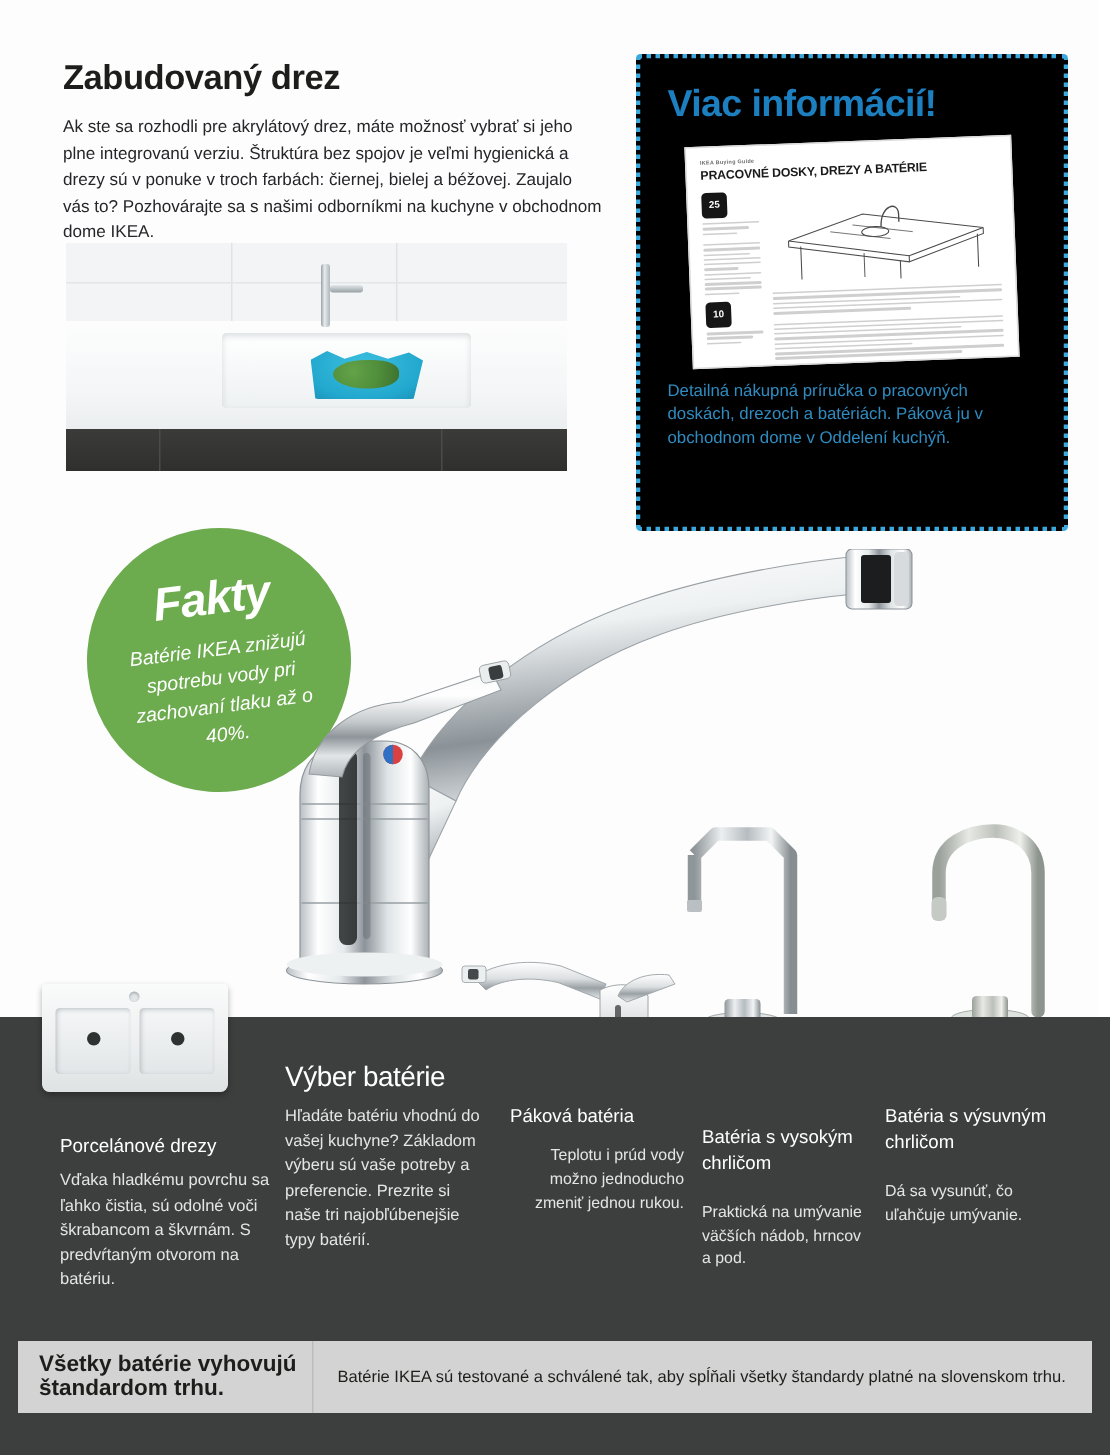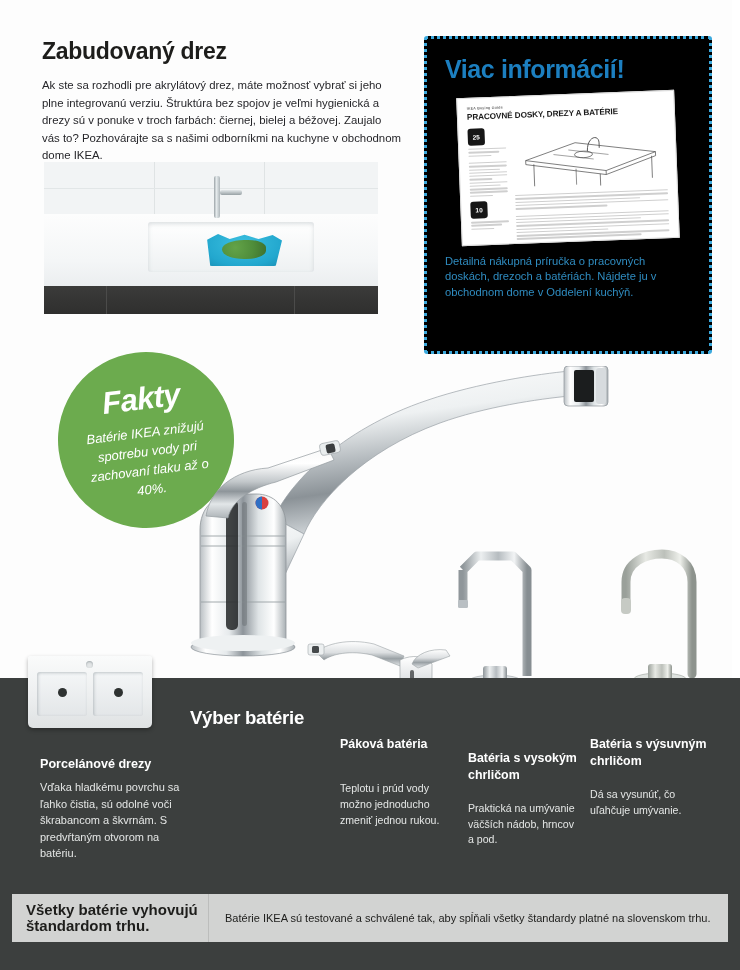--- a/index.html
+++ b/index.html
@@ -230,39 +230,39 @@
   .sink-thumb .drain.l { left: 30px; }
   .sink-thumb .drain.r { left: 86px; }
   .sink-thumb .hole {
     position:absolute; left:58px; top:5px; width:7px; height:7px;
     border-radius:50%; background:#e3e6e7;
     box-shadow: inset 0 1px 2px rgba(120,130,135,.6);
   }
 
   .col { position: absolute; color:#ffffff; }
   .col-h {
-    font-weight: bold;
+    font-weight: normal;
     color: #ffffff;
     margin-bottom: 6px;
   }
   .col-b {
     color: #e4e6e5;
   }
 
   .col-porcelan { left: 40px; top: 78px; width: 150px; }
   .col-porcelan .col-h { font-size: 12.6px; line-height: 17px; }
   .col-porcelan .col-b { font-size: 11px; line-height: 16.6px; }
 
   .col-vyber { left: 190px; top: 28px; width: 136px; }
   .col-vyber .col-h { font-size: 18.6px; line-height: 23px; letter-spacing:-0.3px; margin-bottom:7px;}
   .col-vyber .col-b { font-size: 11px; line-height: 16.6px; }
 
   .col-pakova { left: 340px; top: 58px; width: 116px; }
   .col-pakova .col-h { font-size: 12.4px; line-height: 17px; }
-  .col-pakova .col-b { font-size: 10.6px; line-height: 15.8px; margin-top:28px;}
+  .col-pakova .col-b { font-size: 10.6px; line-height: 15.8px; margin-top:10px;text-align:right;}
 
   .col-vysoky { left: 468px; top: 72px; width: 110px; }
   .col-vysoky .col-h { font-size: 12.4px; line-height: 17.4px; }
   .col-vysoky .col-b { font-size: 10.6px; line-height: 15.8px; margin-top:16px;}
 
   .col-vysuvny { left: 590px; top: 58px; width: 124px; }
   .col-vysuvny .col-h { font-size: 12.4px; line-height: 17.4px; }
   .col-vysuvny .col-b { font-size: 10.6px; line-height: 15.8px; margin-top:16px;}
 
   
@@ -380,21 +380,21 @@
             <div class="bl l"></div>
               <div class="bl l"></div>
               <div class="bl s"></div>
             <div class="bl l"></div>
               <div class="bl m"></div>
           </div>
         </div>
       </div>
     </div>
 
-    <div class="infobox-caption">Detailná nákupná príručka o pracovných doskách, drezoch a batériách. Nájdete ju v obchodnom dome v Oddelení kuchýň.</div>
+    <div class="infobox-caption">Detailná nákupná príručka o pracovných doskách, drezoch a batériách. Páková ju v obchodnom dome v Oddelení kuchýň.</div>
   </div>
 
   <div class="fakty">
     <div class="fakty-title">Fakty</div>
     <div class="fakty-body">Batérie IKEA znižujú spotrebu vody pri zachovaní tlaku až o 40%.</div>
   </div>
 
   <div class="hero-faucet">
     <svg width="470" height="320" viewBox="0 0 470 320">
       <defs>
@@ -523,20 +523,21 @@
       <div class="hole"></div>
     </div>
 
     <div class="col col-porcelan">
       <div class="col-h">Porcelánové drezy</div>
       <div class="col-b">Vďaka hladkému povrchu sa ľahko čistia, sú odolné voči škrabancom a škvrnám. S predvŕtaným otvorom na batériu.</div>
     </div>
 
     <div class="col col-vyber">
       <div class="col-h">Výber batérie</div>
+      <div class="col-b">Hľadáte batériu vhodnú do vašej kuchyne? Základom výberu sú vaše potreby a preferencie. Prezrite si naše tri najobľúbenejšie typy batérií.</div>
     </div>
 
     <div class="col col-pakova">
       <div class="col-h">Páková batéria</div>
       <div class="col-b">Teplotu i prúd vody možno jednoducho zmeniť jednou rukou.</div>
     </div>
 
     <div class="col col-vysoky">
       <div class="col-h">Batéria s vysokým chrličom</div>
       <div class="col-b">Praktická na umývanie väčších nádob, hrncov a pod.</div>

